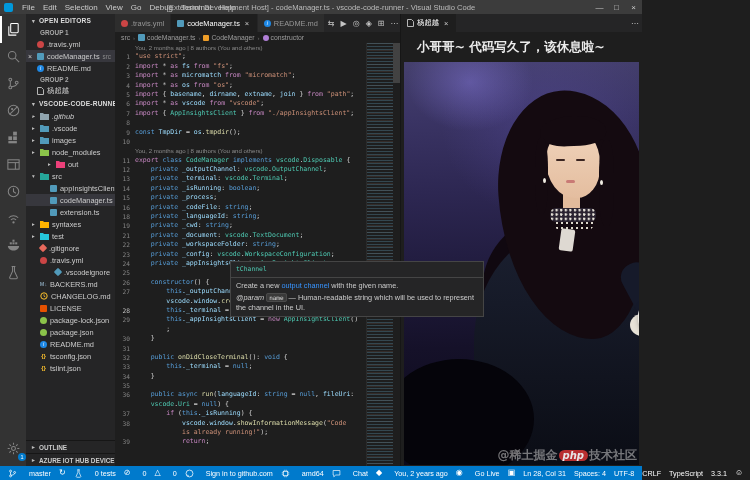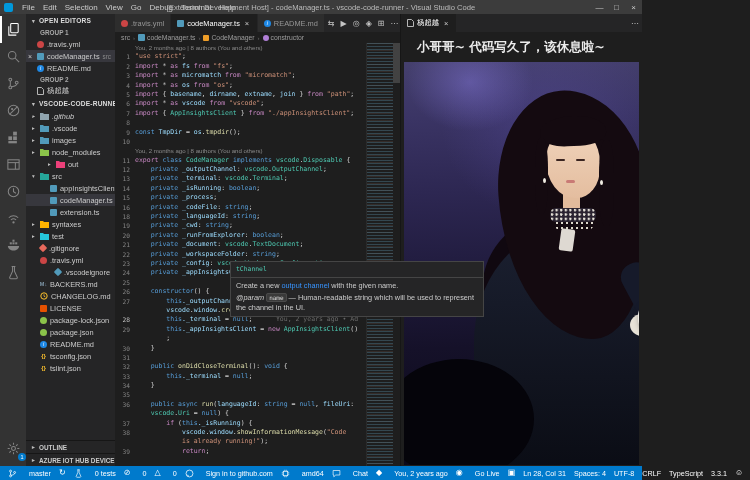--- a/index.html
+++ b/index.html
@@ -533,24 +533,20 @@
             </div>
             <div class="crow">
               <span class="ln">18</span>
               <span class="ctext"><span class="p">    </span><span class="k">private</span><span class="p"> </span><span class="v">_languageId</span><span class="p">: </span><span class="k">string</span><span class="p">;</span></span>
             </div>
             <div class="crow">
               <span class="ln">19</span>
               <span class="ctext"><span class="p">    </span><span class="k">private</span><span class="p"> </span><span class="v">_cwd</span><span class="p">: </span><span class="k">string</span><span class="p">;</span></span>
             </div>
             <div class="crow">
-              <span class="ln">20</span>
-              <span class="ctext"><span class="p">    </span><span class="k">private</span><span class="p"> </span><span class="v">_runFromExplorer</span><span class="p">: </span><span class="k">boolean</span><span class="p">;</span></span>
-            </div>
-            <div class="crow">
               <span class="ln">21</span>
               <span class="ctext"><span class="p">    </span><span class="k">private</span><span class="p"> </span><span class="v">_document</span><span class="p">: </span><span class="ty">vscode</span><span class="p">.</span><span class="ty">TextDocument</span><span class="p">;</span></span>
             </div>
             <div class="crow">
               <span class="ln">22</span>
               <span class="ctext"><span class="p">    </span><span class="k">private</span><span class="p"> </span><span class="v">_workspaceFolder</span><span class="p">: </span><span class="k">string</span><span class="p">;</span></span>
             </div>
             <div class="crow">
               <span class="ln">23</span>
               <span class="ctext"><span class="p">    </span><span class="k">private</span><span class="p"> </span><span class="v">_config</span><span class="p">: </span><span class="ty">vscode</span><span class="p">.</span><span class="ty">WorkspaceConfiguration</span><span class="p">;</span></span>
@@ -676,20 +672,25 @@
           <div class="ph-lips"></div>
           <div class="ph-earL"></div>
           <div class="ph-earR"></div>
           <div class="ph-choker"></div>
           <div class="ph-drape"></div>
           <div class="ph-arm"></div>
           <div class="ph-hand"></div>
           <div class="ph-cuff2"></div>
           <div class="ph-cuff"></div>
           <div class="ph-dark"></div>
+          <div class="wm">
+            <span>@稀土掘金</span>
+            <span class="wm-badge">php</span>
+            <span>技术社区</span>
+          </div>
         </div>
       </div>
     </section>
 
     <div class="tooltip" id="tooltip">
       <div class="tt-sig" id="ttsig">
           <div><span class="ty">tChannel</span></div>
         </div>
       <div class="tt-body">
         <div id="ttdesc"><span>Create a new </span><span class="tt-link">output channel</span><span> with the given name.</span></div>

